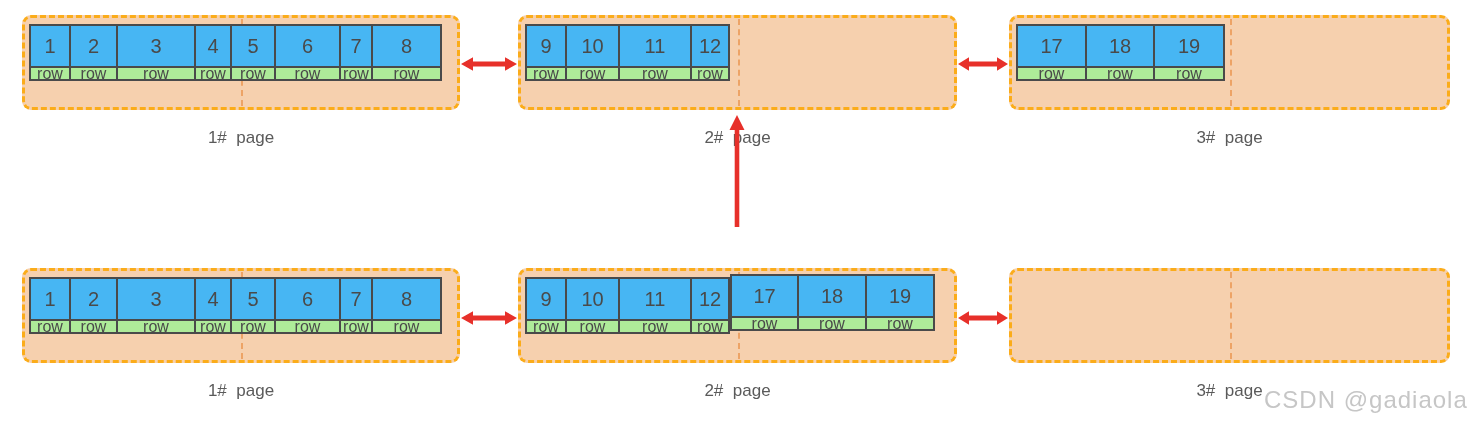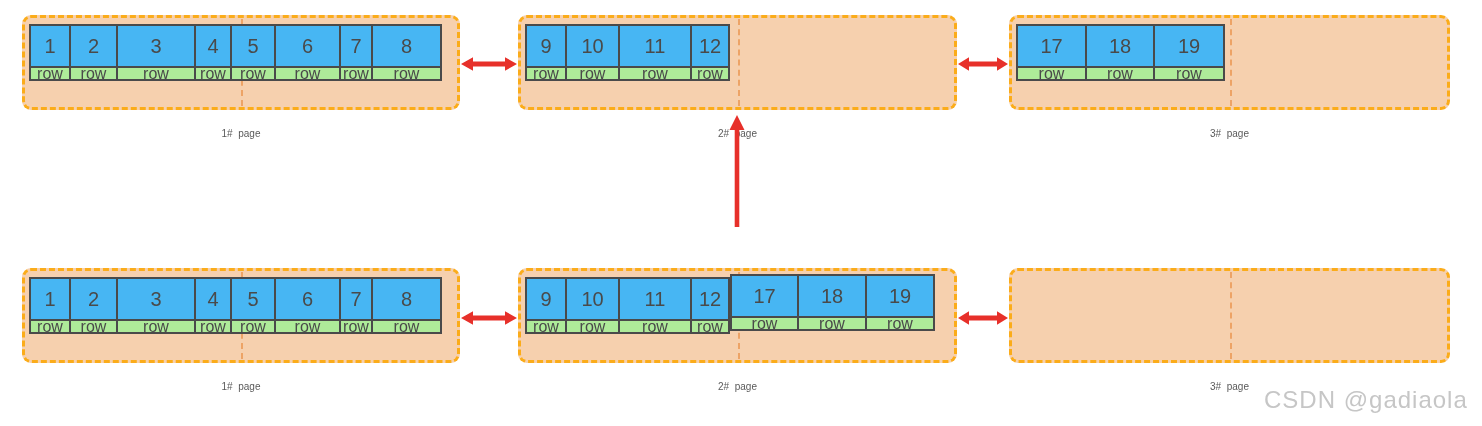--- a/index.html
+++ b/index.html
@@ -32,21 +32,21 @@
   }
   .rcell{
     box-sizing:border-box;height:15px;margin-top:-2px;
     background:var(--c-row);
     border:2px solid var(--c-cell-border);
     display:flex;align-items:center;justify-content:center;
     font-size:16px;color:var(--c-cell-text);
   }
   .page-label{
     position:absolute;top:110px;left:0;right:0;
-    text-align:center;font-size:10px;color:var(--c-label);
+    text-align:center;font-size:17px;color:var(--c-label);
     white-space:pre;
   }
   .arrow{position:absolute;}
   .watermark{
     position:absolute;left:1264px;top:386px;
     font-size:24px;color:var(--c-watermark);letter-spacing:1px;
   }
 </style>
 </head>
 <body style="--c-header: #47B6F3; --c-row: #AEEB99; --c-page-bg: #F6D0AE; --c-page-border: #FBAC1A; --c-divider: #EDA366; --c-cell-border: #4A4A4A; --c-cell-text: #4A4A4A; --c-label: #5A5A5A; --c-watermark: #C6C6C6;">

